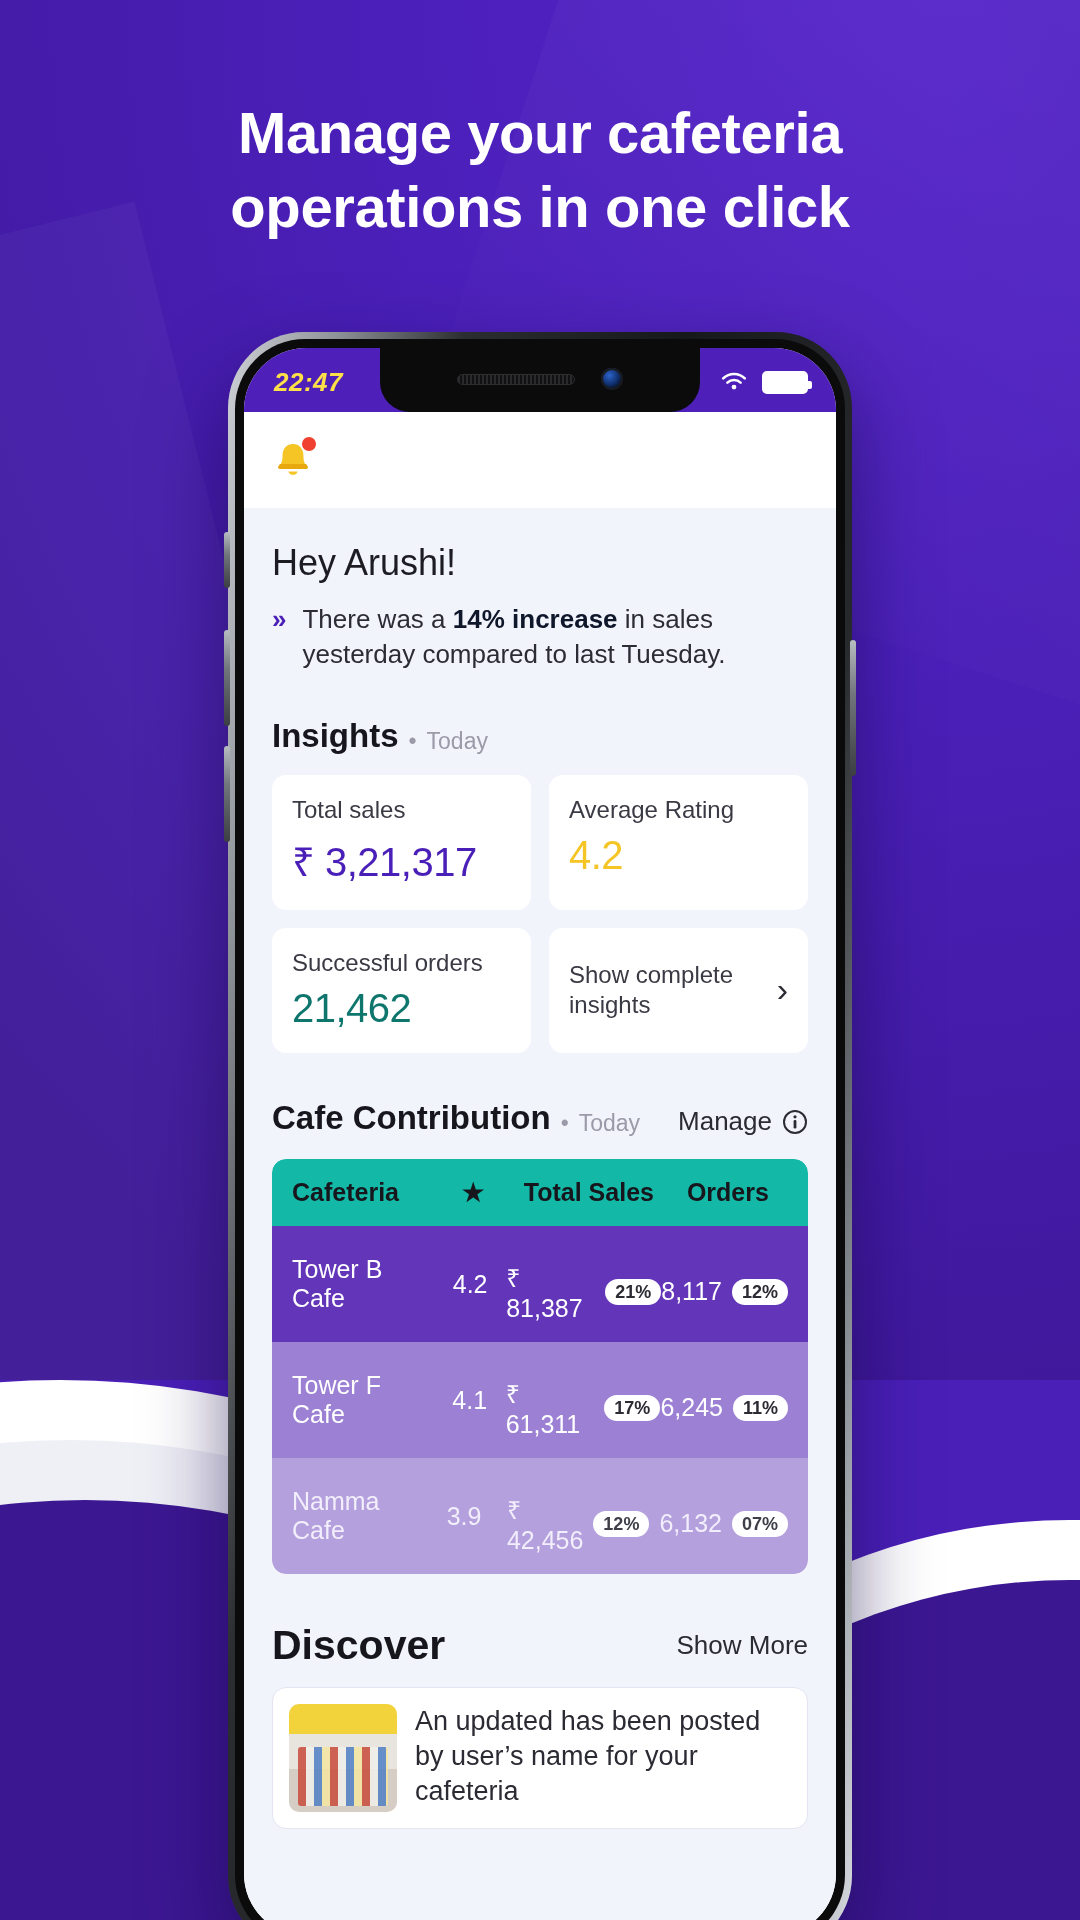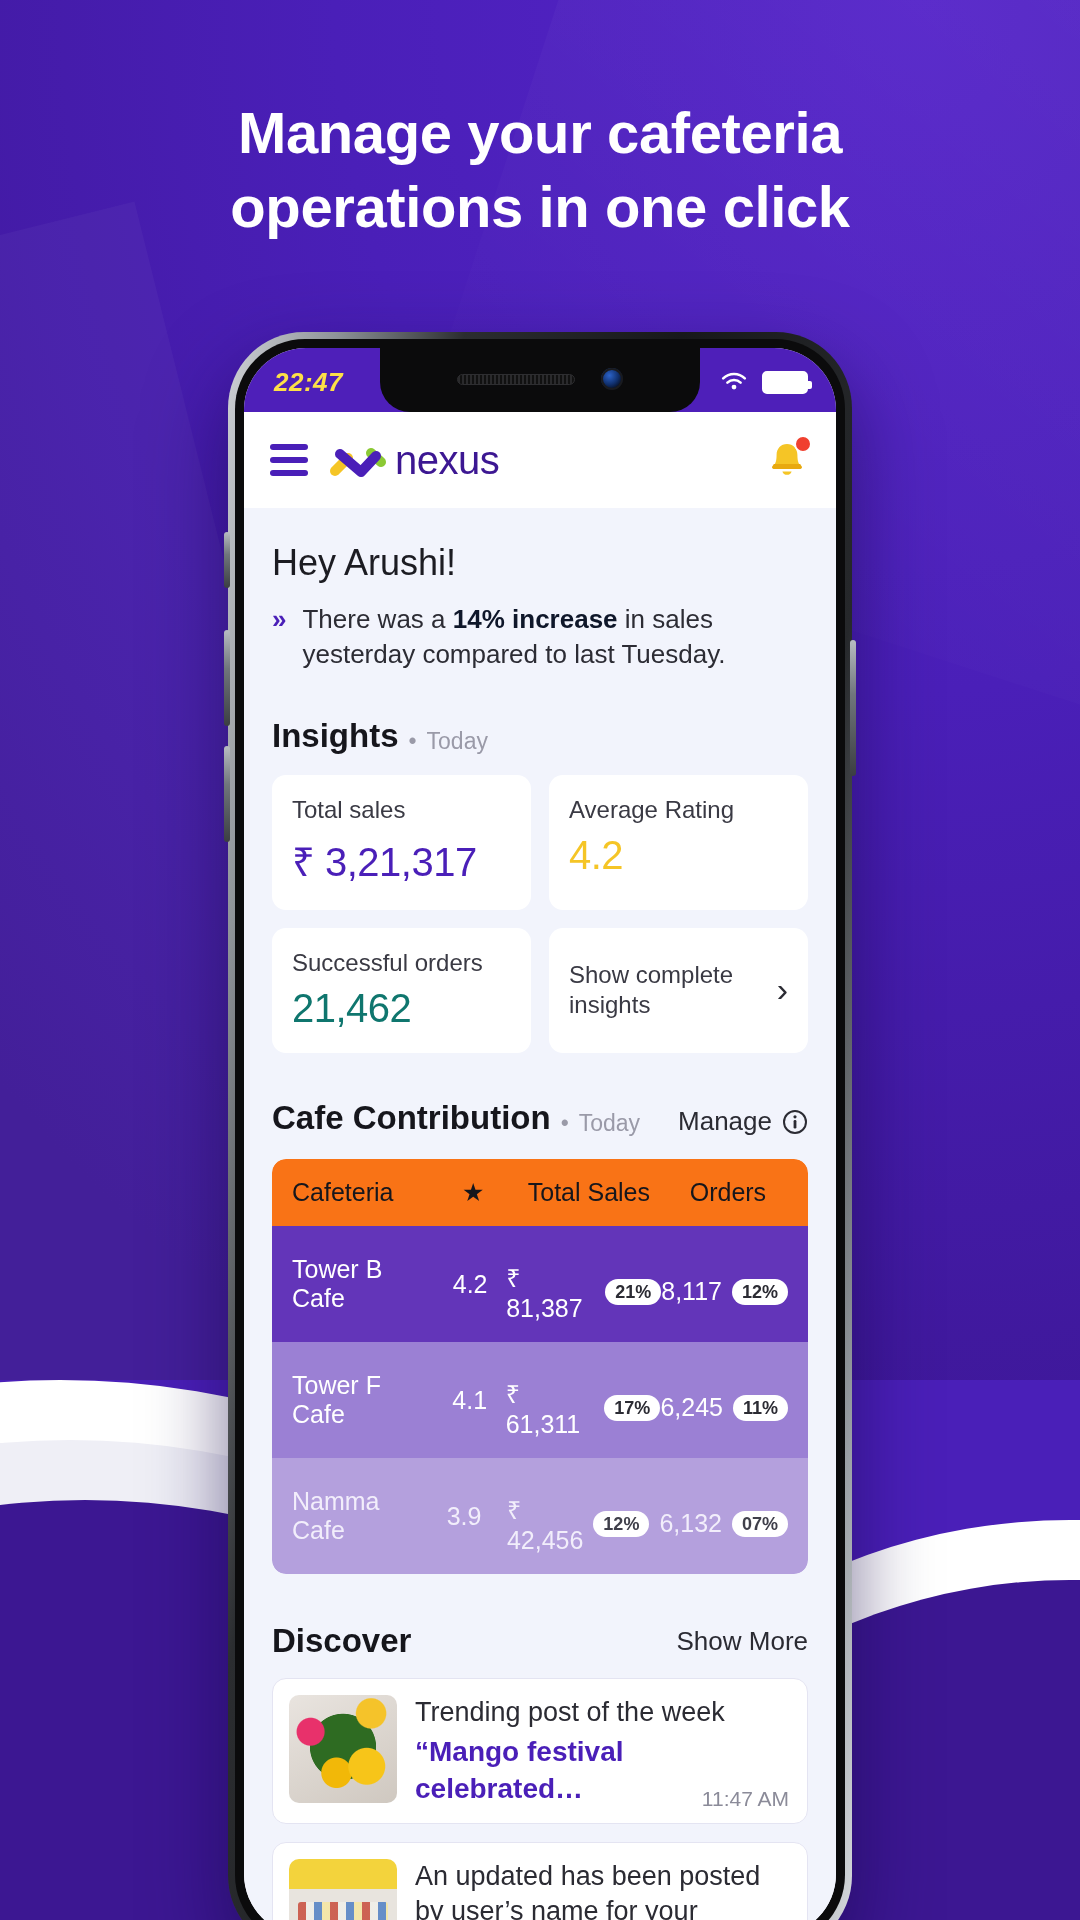--- a/index.html
+++ b/index.html
@@ -263,21 +263,21 @@
     border-radius: 14px;
     overflow: hidden;
   }
   .trow {
     display: grid;
     grid-template-columns: 1.42fr .72fr 1.55fr 1.18fr;
     align-items: center;
     padding: 19px 20px;
     font-size: 25px;
   }
-  .thead { background: #f97316; color: #16161c; font-weight: normal; border-radius: 14px 14px 0 0; }
+  .thead { background: #14b8a6; color: #16161c; font-weight: bold; border-radius: 14px 14px 0 0; }
   .thead .c1 { text-align: left; }
   .thead .c2, .thead .c3, .thead .c4 { text-align: center; }
   .tr-0 { background: #6335b9; color: #fff; }
   .tr-1 { background: #9b80d4; color: #fff; }
   .tr-2 { background: #b4a0dd; color: #f2eefb; border-radius: 0 0 14px 14px; gap: 10px; }
   .cell-name { text-align: left; }
   .cell-rate { text-align: center; }
   .cell-sales, .cell-orders {
     display: flex; align-items: center; justify-content: flex-end; gap: 10px; margin-top: 15px;
   }
@@ -288,21 +288,21 @@
     padding: 4px 10px;
     line-height: 1;
   }
   .tr-2 .pill { color: #3f3f4a; }
 
   
   .disc-head {
     display: flex; align-items: center;
     margin-top: 48px;
   }
-  .disc-title { font-size: 33px; font-weight: bold; color: #16161c; }
+  .disc-title { font-size: 41px; font-weight: bold; color: #16161c; }
   .disc-more { margin-left: auto; font-size: 26px; color: #2b2b33; }
   .disc-card {
     margin-top: 18px;
     background: #fff;
     border: 1px solid #e4e4f2;
     border-radius: 14px;
     padding: 16px;
     display: flex; gap: 18px;
     position: relative;
   }
@@ -383,35 +383,20 @@
           <svg width="32" height="24" viewBox="0 0 32 24">
             <path d="M16 19.5a2.4 2.4 0 1 0 0-4.8 2.4 2.4 0 0 0 0 4.8z" fill="#fff"></path>
             <path d="M9.4 12.6a9.6 9.6 0 0 1 13.2 0" stroke="#fff" stroke-width="2.6" fill="none" stroke-linecap="round"></path>
             <path d="M5.2 8.4a15.6 15.6 0 0 1 21.6 0" stroke="#fff" stroke-width="2.6" fill="none" stroke-linecap="round"></path>
           </svg>
           <div class="battery"></div>
         </div>
       </div>
 
       <div class="app-header">
-        <div class="hdr-left">
-          <div class="hamburger">
-            <span></span>
-            <span></span>
-            <span></span>
-          </div>
-          <div class="logo">
-            <svg width="56" height="40" viewBox="0 0 56 40">
-              <path d="M5 31 L18 18" stroke="#f5c526" stroke-width="10" stroke-linecap="round"></path>
-              <path d="M41 13 L51 22" stroke="#8bc934" stroke-width="10" stroke-linecap="round"></path>
-              <path d="M10 14 L31 32 L46 16" stroke="#4a1fb8" stroke-width="10" fill="none" stroke-linecap="round" stroke-linejoin="round"></path>
-            </svg>
-            <span class="logo-word">nexus</span>
-          </div>
-        </div>
         <div class="bell-wrap">
           <svg width="46" height="46" viewBox="0 0 46 46">
             <path d="M23 7c-6.1 0-10.4 4.6-10.4 10.7 0 6.8-1.5 9.6-3.2 11.6-.9 1-.2 2.6 1.2 2.6h24.8c1.4 0 2.1-1.6 1.2-2.6-1.7-2-3.2-4.8-3.2-11.6C33.4 11.6 29.1 7 23 7z" fill="#f5c526"></path>
             <path d="M18.4 34.4a4.8 4.8 0 0 0 9.2 0z" fill="#f5c526"></path>
             <path d="M9.6 31.9h26.8c1.4 0 2.1-1.6 1.2-2.6-.5-.6-1-1.3-1.4-2.2H9.8c-.4.9-.9 1.6-1.4 2.2-.9 1-.2 2.6 1.2 2.6z" fill="#e8a90f"></path>
           </svg>
           <span class="bell-dot"></span>
         </div>
       </div>
 
@@ -509,28 +494,20 @@
                 <span class="pill">07%</span>
               </div>
             </div>
           </div>
 
           <div class="disc-head">
             <span class="disc-title">Discover</span>
             <span class="disc-more">Show More</span>
           </div>
 
-          <div class="disc-card">
-            <div class="thumb thumb-mango"></div>
-            <div class="disc-body">
-              <div class="disc-l1">Trending post of the week</div>
-              <div class="disc-l2">“Mango festival celebrated…</div>
-            </div>
-            <div class="disc-time">11:47 AM</div>
-          </div>
 
           <div class="disc-card">
             <div class="thumb thumb-shelf"></div>
             <div class="disc-body">
               <div class="disc-l1">An updated has been posted by user’s name for your cafeteria</div>
             </div>
           </div>
 
         </div>
       </div>

